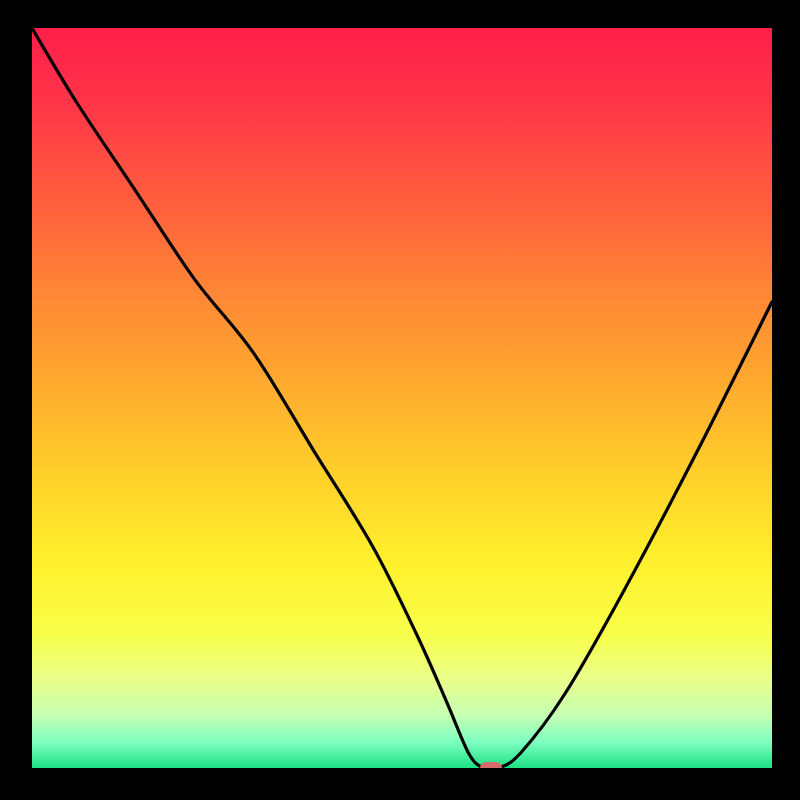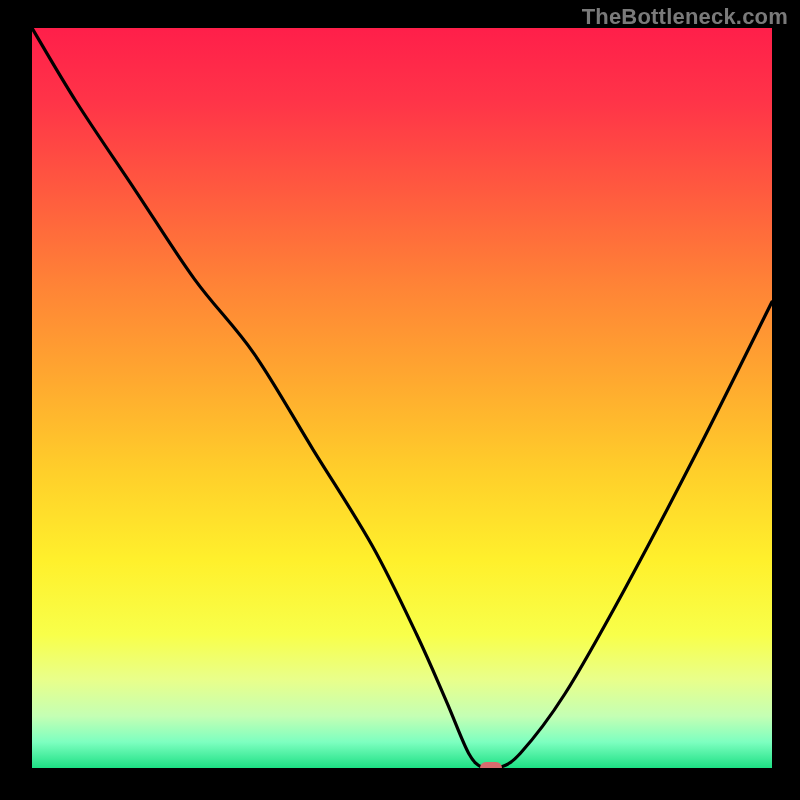--- a/index.html
+++ b/index.html
@@ -53,21 +53,20 @@
     background: #d86b6e;
     transform: translate(-50%, -50%);
     z-index: 5;
   }
 </style>
 </head>
 <body>
 
 <div class="frame">
 
-  <div class="watermark">TheBottleneck.com</div>
 
   <div class="plot-area">
 
     <svg class="gradient" viewBox="0 0 740 740" preserveAspectRatio="none">
       <defs>
         <linearGradient id="bg-grad" x1="0" y1="0" x2="0" y2="1">
             <stop offset="0%" stop-color="#ff1f4a"></stop>
             <stop offset="10%" stop-color="#ff3448"></stop>
             <stop offset="22%" stop-color="#ff5a3f"></stop>
             <stop offset="35%" stop-color="#ff8436"></stop>

